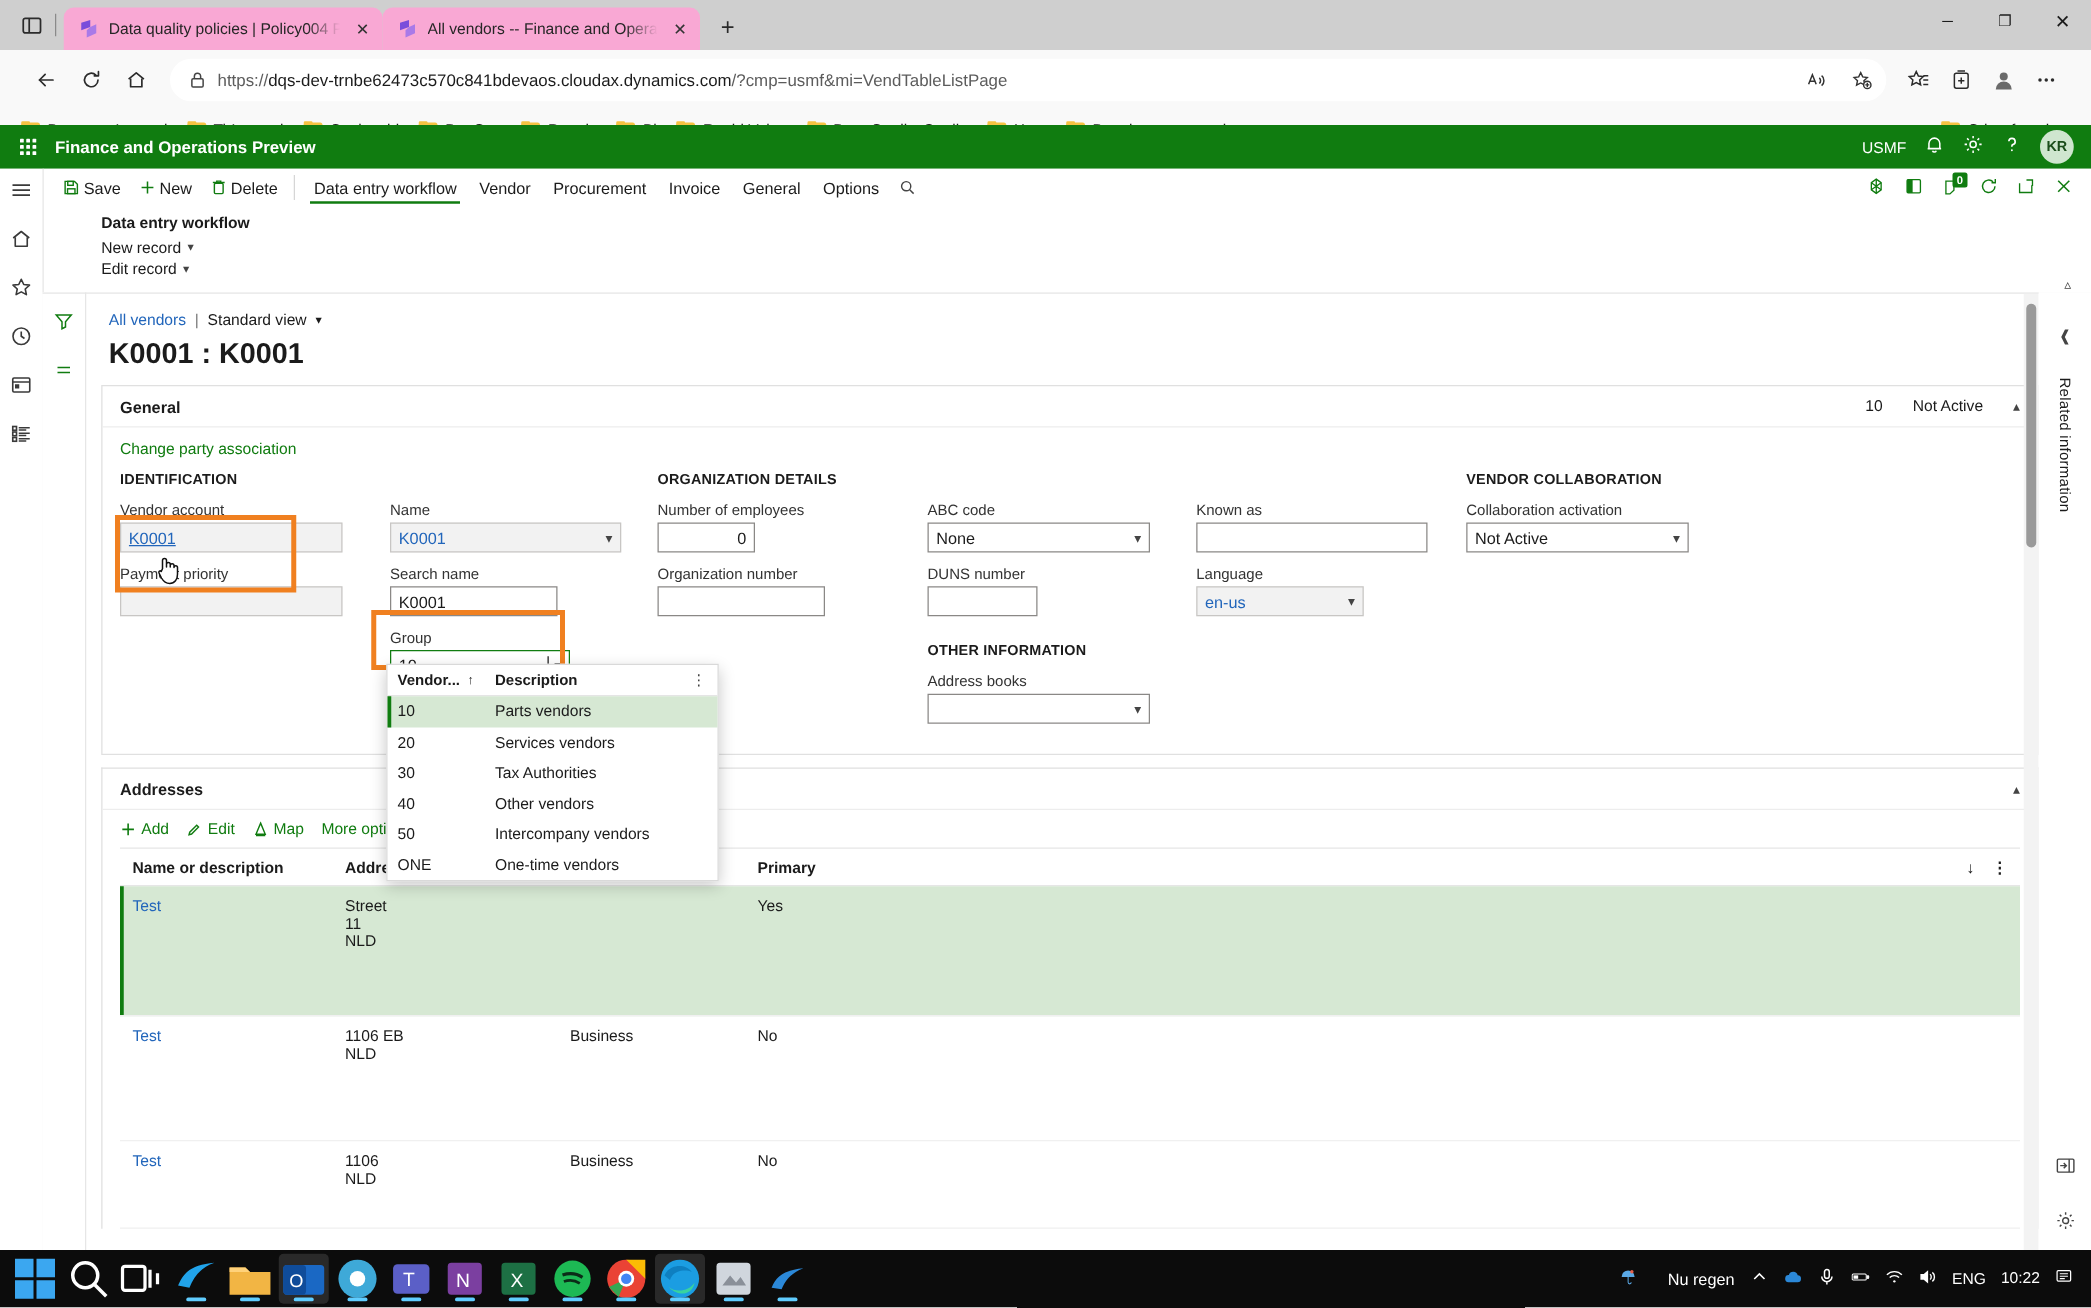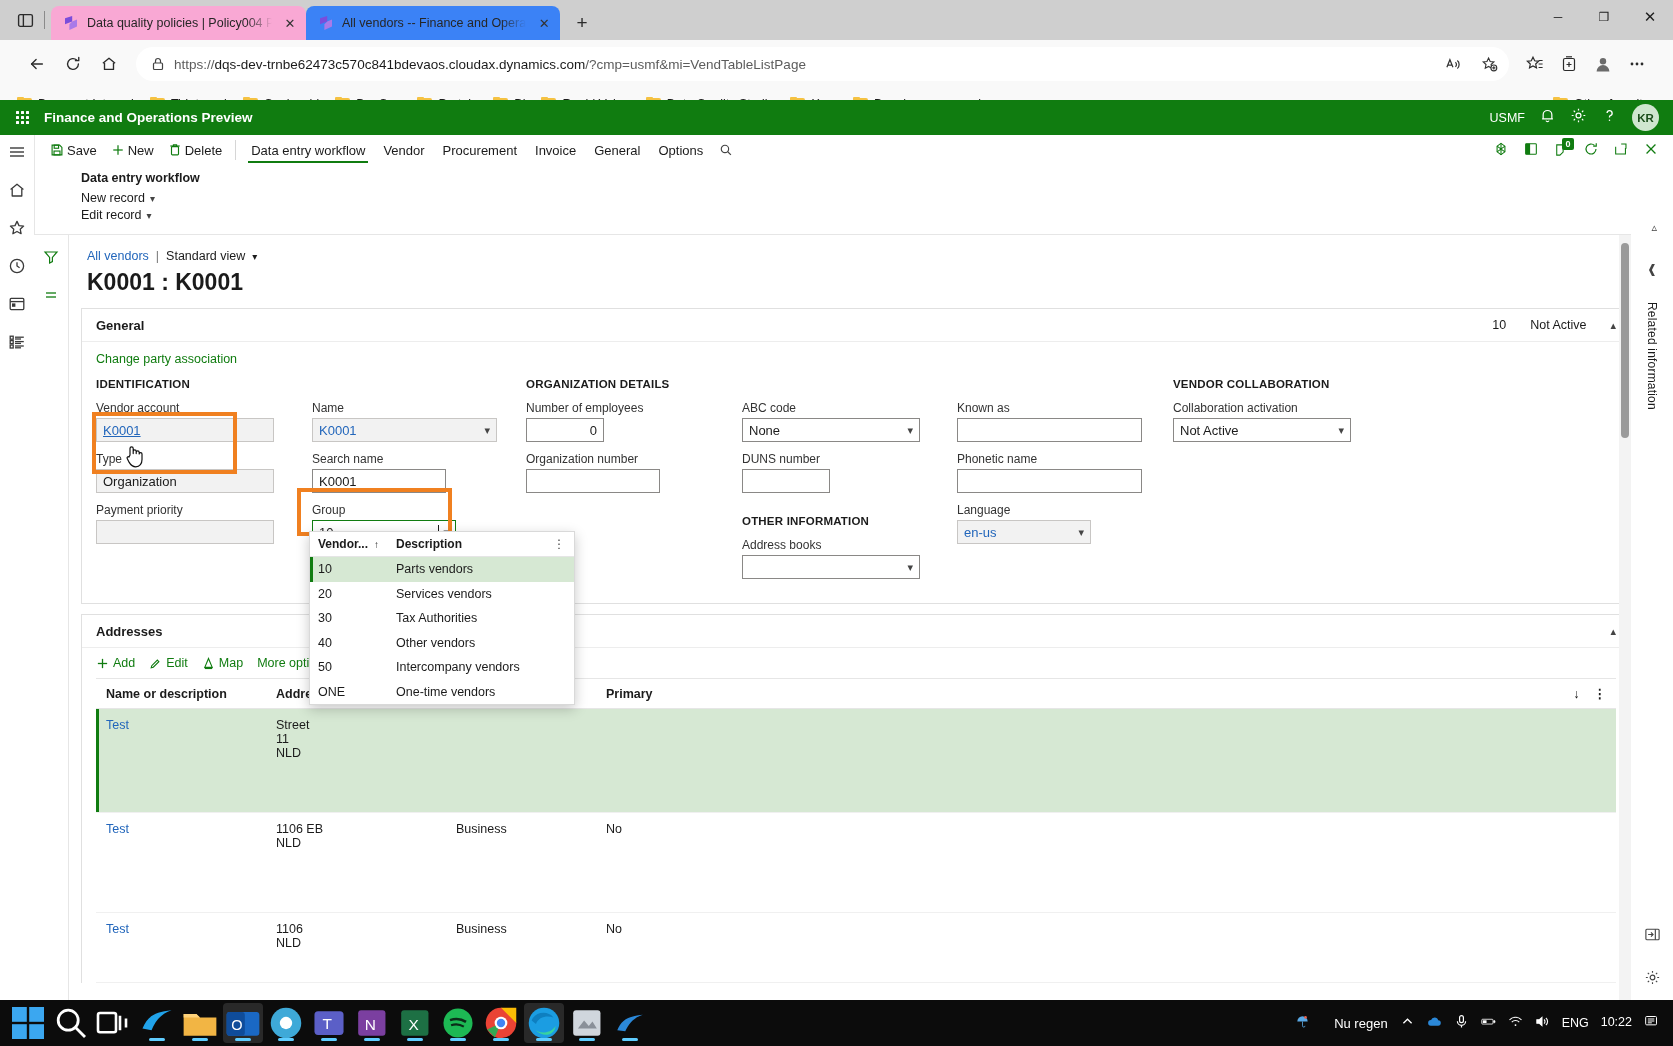--- a/index.html
+++ b/index.html
@@ -23,21 +23,21 @@
   }
   .tab-strip-icon svg { width: 17px; height: 17px; }
   .tabstrip-sep { width:1px; height:18px; background:#8a8a8a; margin: 0 6px 11px 2px;}
   .btab {
     height: 34px; border-radius: 8px 8px 0 0;
     display: flex; align-items: center; gap: 8px;
     padding: 0 6px 0 12px; font-size: 12.5px; color: #262626;
     max-width: 255px; min-width: 200px; position: relative;
   }
   .btab.inactive { background: #f9a8d4; }
-  .btab.active { background: #3b82f6; }
+  .btab.active { background: #f9a8d4; }
   .btab .fav { width: 16px; height: 16px; flex: 0 0 16px; }
   .btab .ttl {
     flex: 1 1 auto; white-space: nowrap; overflow: hidden;
     text-overflow: clip; font-size: 12.5px;
     -webkit-mask-image: linear-gradient(to right, #000 86%, transparent 100%);
             mask-image: linear-gradient(to right, #000 86%, transparent 100%);
   }
   .btab .xbtn {
     width: 20px; height: 20px; flex: 0 0 20px; border-radius: 3px;
     display: flex; align-items: center; justify-content: center; font-size: 13px; color: #333;
@@ -728,26 +728,20 @@
 
                 <div class="fcol c1">
                   <div class="sect-hdr">IDENTIFICATION</div>
                   <div class="fld">
                     <label>Vendor account</label>
                     <div class="ctl filled">
                         <span class="cval link">K0001</span>
                       </div>
                   </div>
                   <div class="fld">
-                    <label>Type</label>
-                    <div class="ctl filled">
-                        <span class="cval">Organization</span>
-                      </div>
-                  </div>
-                  <div class="fld">
                     <label>Payment priority</label>
                     <div class="ctl filled">
                         <span class="cval"></span>
                       </div>
                   </div>
                 </div>
 
                 <div class="fcol c2">
                   <div class="sect-hdr blank">&nbsp;</div>
                   <div class="fld">
@@ -811,26 +805,20 @@
                       <span class="cval"></span>
                       <span class="chev">▾</span>
                     </div>
                   </div>
                 </div>
 
                 <div class="fcol c5">
                   <div class="sect-hdr blank">&nbsp;</div>
                   <div class="fld">
                     <label>Known as</label>
-                    <div class="ctl w185">
-                        <span class="cval"></span>
-                      </div>
-                  </div>
-                  <div class="fld">
-                    <label>Phonetic name</label>
                     <div class="ctl w185">
                         <span class="cval"></span>
                       </div>
                   </div>
                   <div class="fld">
                     <label>Language</label>
                     <div class="ctl w134 filled">
                       <span class="cval blue">en-us</span>
                       <span class="chev">▾</span>
                     </div>
@@ -899,20 +887,21 @@
               </div>
 
               <div class="agrid-row sel" style="height:104px">
                 <span class="cg-name"><span class="lnk">Test</span></span>
                 <span class="cg-addr">
                   <span class="addr-line">Street</span>
                   <span class="addr-line">11</span>
                   <span class="addr-line">NLD</span>
                 </span>
                 <span class="cg-purpose"></span>
+                <span class="cg-primary">Yes</span>
                 <span class="cg-end"></span>
               </div>
 
               <div class="agrid-row" style="height:100px">
                 <span class="cg-name"><span class="lnk">Test</span></span>
                 <span class="cg-addr">
                   <span class="addr-line">1106 EB</span>
                   <span class="addr-line">NLD</span>
                 </span>
                 <span class="cg-purpose">Business</span>

